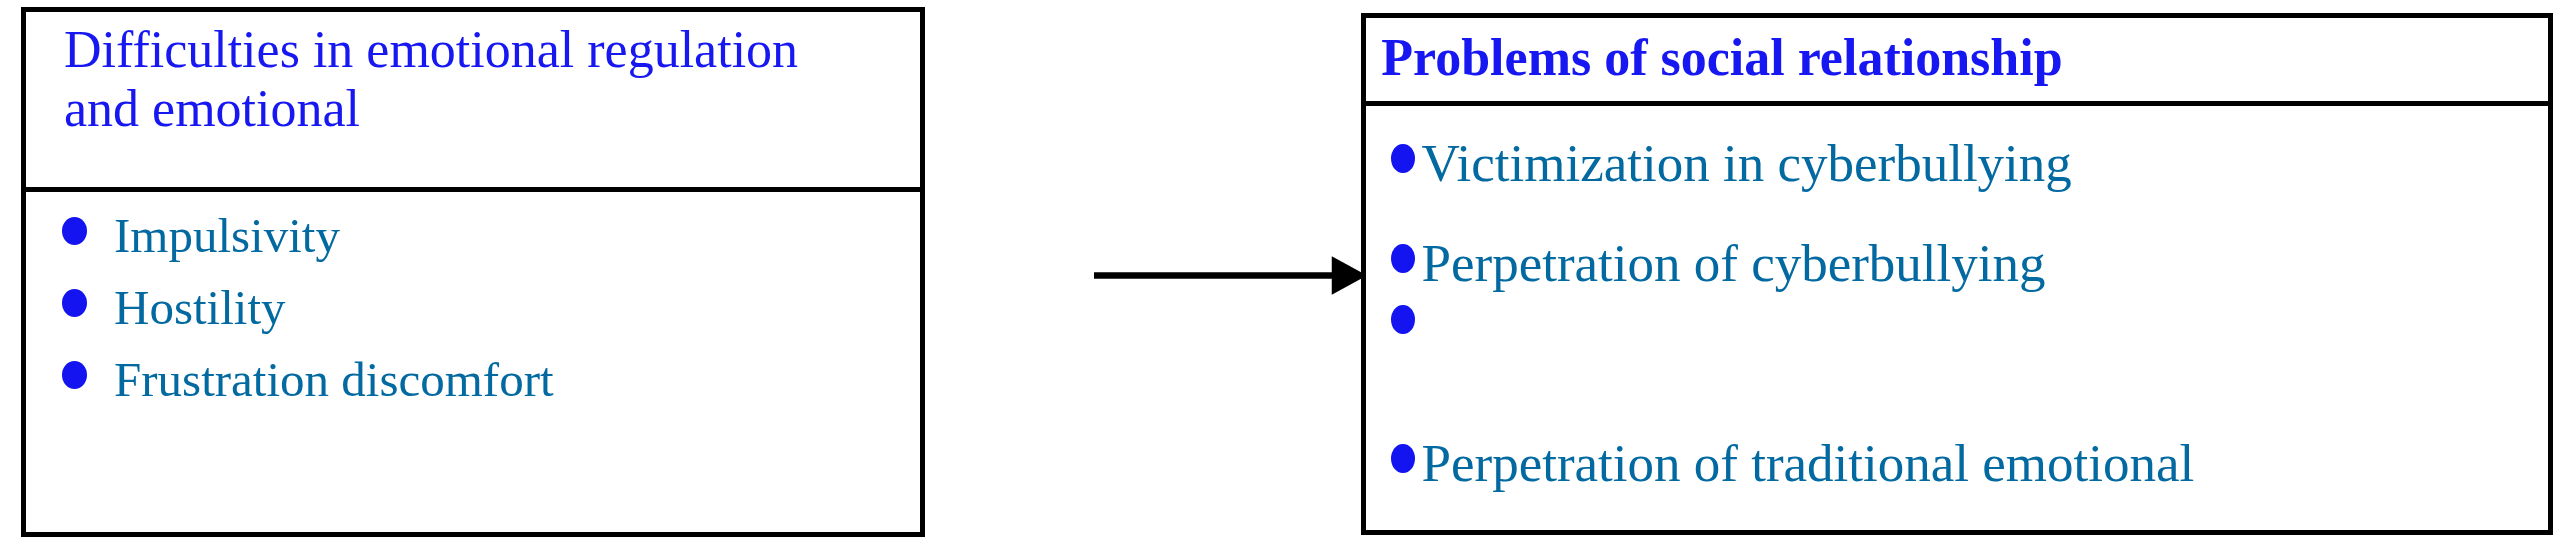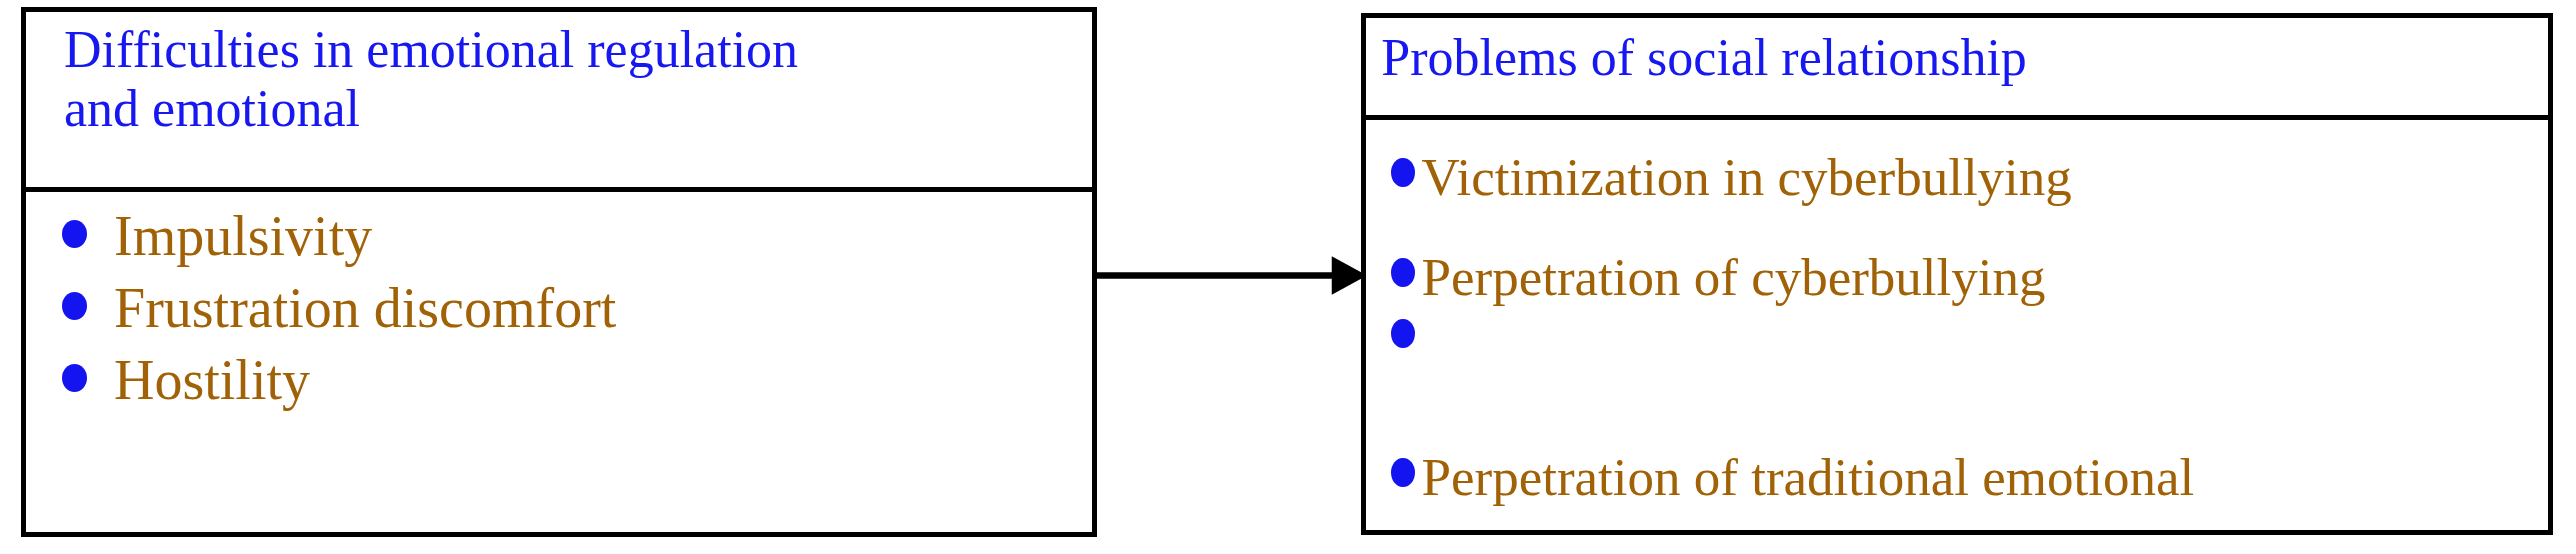--- a/index.html
+++ b/index.html
@@ -28,21 +28,21 @@
     box-sizing: border-box;
     background: #ffffff;
     border: 5.3px solid #000000;
     display: flex;
     flex-direction: column;
   }
 
   #box-left {
     left: 21px;
     top: 7px;
-    width: 1076px;
+    width: 904px;
     height: 530px;
   }
 
   #box-right {
     left: 1361px;
     top: 13px;
     width: 1192px;
     height: 522px;
   }
 
@@ -54,57 +54,58 @@
   }
 
   #box-left .box-header {
     height: 180px;
     padding: 9.4px 0 0 38px;
     font-size: 52px;
     line-height: 1.12;
   }
 
   #box-right .box-header {
-    height: 102px;
+    height: 88px;
     padding: 10.6px 0 0 15.3px;
     font-size: 52px;
     line-height: 1.10;
+    font-weight: bold;
   }
 
   .box-body {
     flex: 1 1 auto;
     overflow: hidden;
   }
 
   
   .bullet-list {
     list-style: none;
     margin: 0;
     padding: 0;
     color: #1717f2;
   }
 
   .bullet-item {
     display: flex;
     align-items: baseline;
-    color: #a16207;
+    color: #0369a1;
     white-space: nowrap;
   }
 
   .bullet-dot {
     display: inline-block;
     background: #1414f0;
     border-radius: 50%;
     flex: 0 0 auto;
   }
 
   
   #box-left .bullet-list {
     padding: 8.2px 0 0 36px;
-    font-size: 56px;
+    font-size: 49px;
   }
   #box-left .bullet-item {
     height: 72px;
     line-height: 72px;
   }
   #box-left .bullet-dot {
     width: 25px;
     height: 28px;
     margin-right: 27px;
     position: relative;
@@ -151,25 +152,25 @@
     </div>
 
     <div class="box-body">
       <ul class="bullet-list">
         <li class="bullet-item">
           <span class="bullet-dot"></span>
           <span>Impulsivity</span>
         </li>
         <li class="bullet-item">
           <span class="bullet-dot"></span>
+          <span>Hostility</span>
+        </li>
+        <li class="bullet-item">
+          <span class="bullet-dot"></span>
           <span>Frustration discomfort</span>
-        </li>
-        <li class="bullet-item">
-          <span class="bullet-dot"></span>
-          <span>Hostility</span>
         </li>
       </ul>
     </div>
 
   </div>
 
   <div id="connector">
     <svg width="273" height="53" viewBox="0 0 465 90" xmlns="http://www.w3.org/2000/svg">
       <line x1="0" y1="45" x2="410" y2="45" stroke="#000000" stroke-width="11"></line>
       <polygon points="405,12 465,45 405,78" fill="#000000"></polygon>

